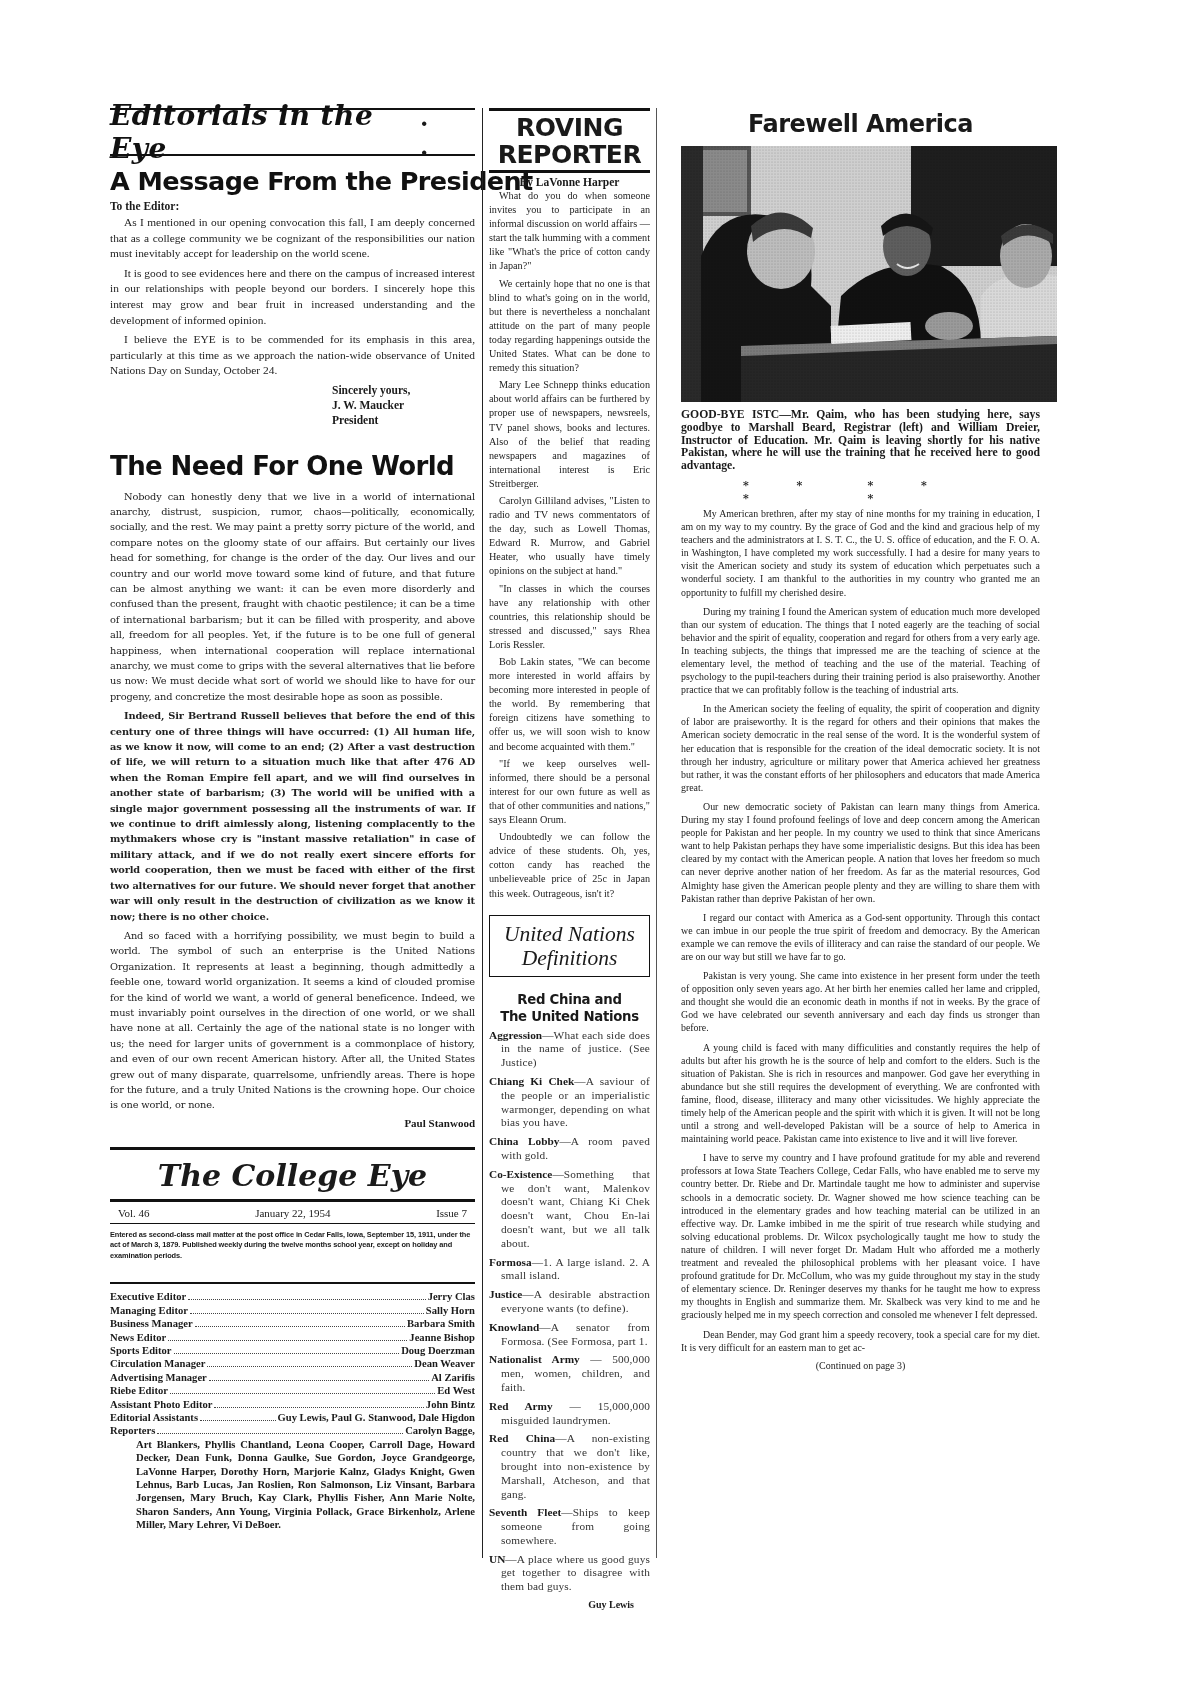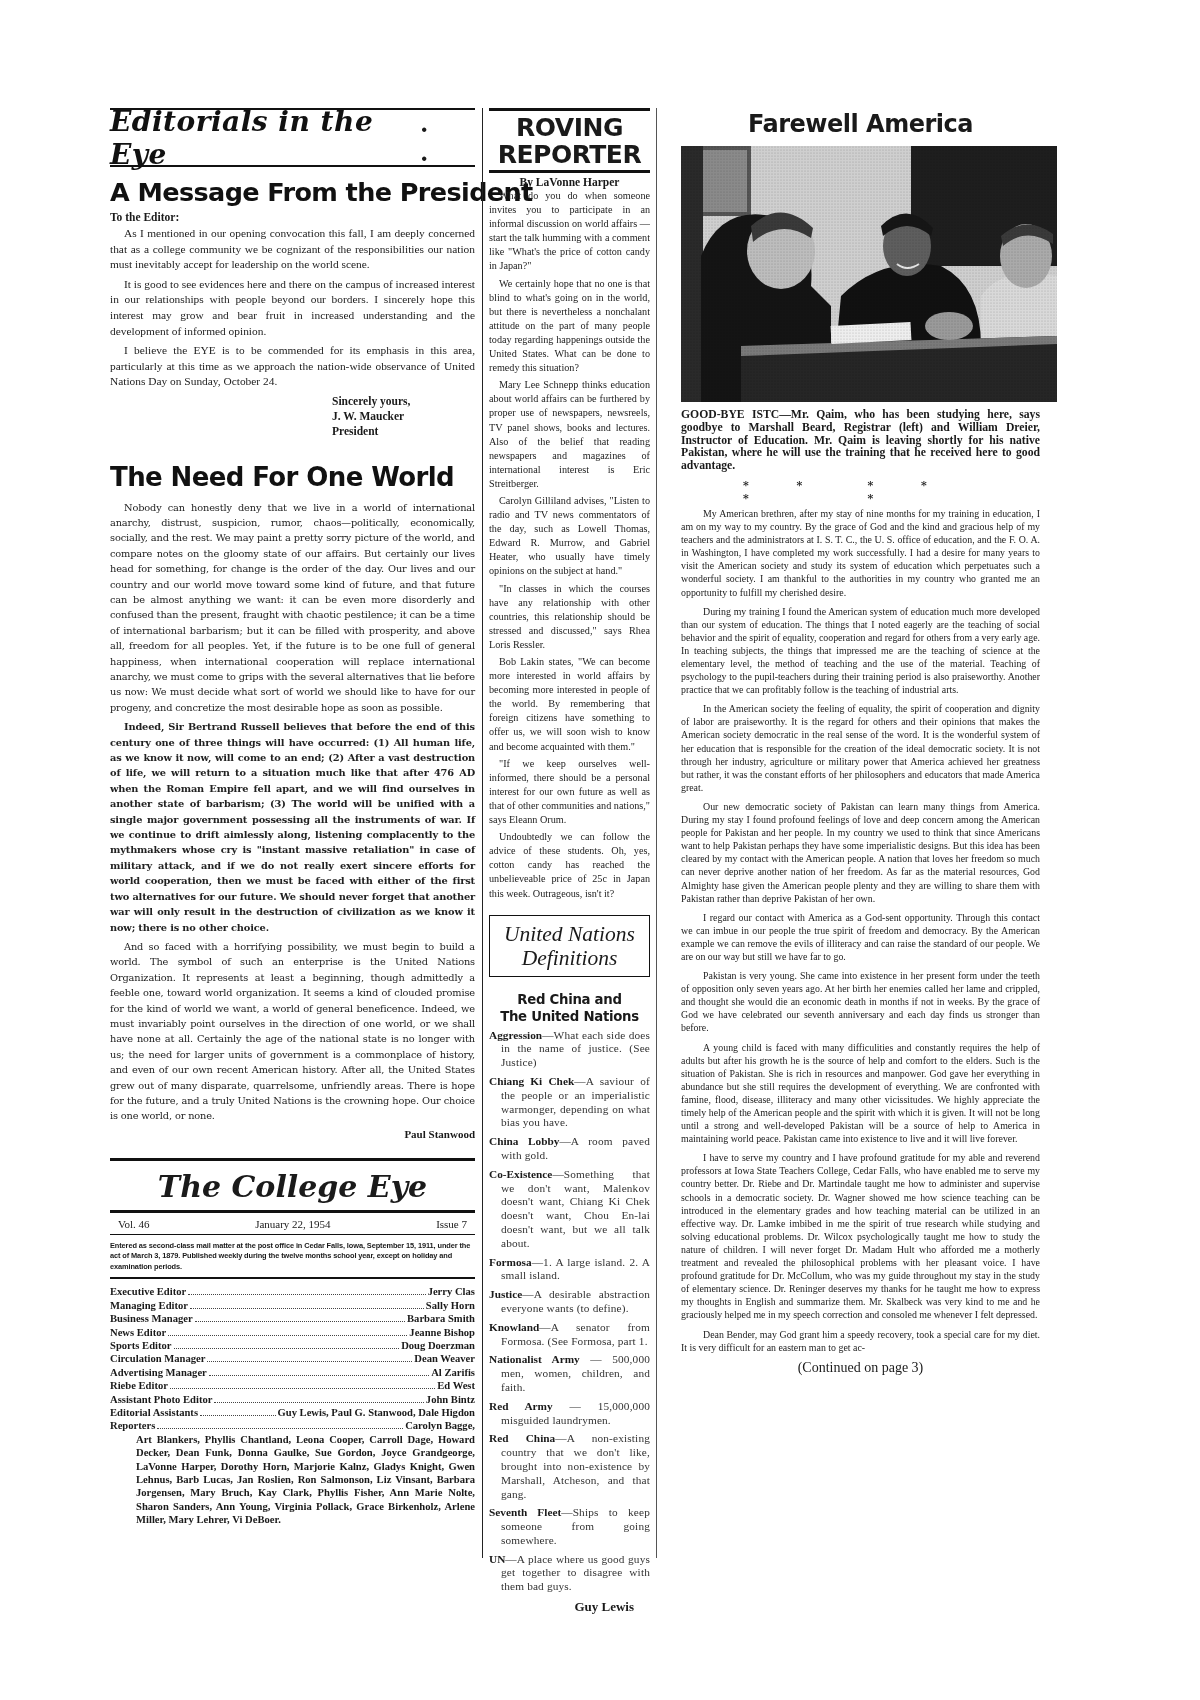--- a/index.html
+++ b/index.html
@@ -10,39 +10,39 @@
   
   .col-left { position: absolute; left: 0; top: 0; width: 365px; }
   .col-mid { position: absolute; left: 372px; top: 0; width: 168px; border-left: 1px solid #222; padding-left: 6px; height: 1450px; }
   .col-right { position: absolute; left: 546px; top: 0; width: 384px; border-left: 1px solid #555; padding-left: 24px; height: 1450px; }
 
   .body-text { font-family: "Liberation Serif", serif; font-size: 10.6px; line-height: 15.6px; text-align: justify; color: #222; }
   .body-text p { text-indent: 14px; margin-bottom: 4px; }
   .bold { font-weight: bold; }
 
   
-  .editorials-banner { border-top: 2px solid #111; border-bottom: 2px solid #111; height: 59px; display: flex; align-items: center; }
+  .editorials-banner { border-top: 2px solid #111; border-bottom: 2px solid #111; height: 48px; display: flex; align-items: center; }
   .script-title { font-family: "DejaVu Serif", serif; font-style: italic; font-weight: bold; font-size: 28px; letter-spacing: 0.5px; color: #111; }
   .banner-dots { margin-left: 12px; font-weight: bold; font-size: 24px; letter-spacing: 12px; }
 
   .headline { font-family: "DejaVu Sans", sans-serif; font-weight: bold; color: #111; letter-spacing: -0.6px; }
   .h-president { font-size: 25.5px; margin-top: 10px; white-space: nowrap; }
   .h-oneworld { font-size: 26px; margin-top: 22px; margin-bottom: 8px; white-space: nowrap; }
 
   .salutation { font-family: "Liberation Serif", serif; font-weight: bold; font-size: 11.5px; margin: 4px 0 3px; }
   .president-text { font-size: 11.4px; line-height: 15.6px; }
   .signature { font-family: "Liberation Serif", serif; font-weight: bold; font-size: 11.5px; line-height: 15.2px; margin-left: 222px; margin-top: 2px; }
   .oneworld-text { font-size: 9.8px; line-height: 15.4px; font-family: "DejaVu Serif", serif; letter-spacing: -0.15px; }
   .author-right { text-align: right; font-weight: bold; font-family: "Liberation Serif", serif; font-size: 11px; margin-top: 4px; }
 
   
   .masthead { margin-top: 18px; border-top: 3px solid #111; }
   .masthead-title { text-align: center; font-family: "DejaVu Serif", serif; font-style: italic; font-weight: bold; font-size: 30px; padding: 8px 0 6px; border-bottom: 3px solid #111; }
   .masthead-meta { display: flex; justify-content: space-between; font-family: "Liberation Serif", serif; font-size: 11px; padding: 5px 8px 4px; border-bottom: 1px solid #111; }
-  .masthead-entry { font-family: "Liberation Sans", sans-serif; font-weight: bold; font-size: 7.4px; line-height: 10.5px; padding: 6px 0 5px; border-bottom: 2px solid #111; letter-spacing: -0.1px; }
+  .masthead-entry { font-family: "Liberation Sans", sans-serif; font-weight: bold; font-size: 7.4px; line-height: 10.5px; padding: 6px 0 21px; border-bottom: 2px solid #111; letter-spacing: -0.1px; }
   .staff { margin-top: 6px; font-family: "Liberation Serif", serif; font-weight: bold; font-size: 10.6px; line-height: 13.4px; }
   .staff-row { display: flex; align-items: baseline; white-space: nowrap; }
   .staff-row .role { flex: 0 0 auto; }
   .staff-row .dots { flex: 1 1 auto; border-bottom: 1px dotted #444; margin: 0 2px 3px; min-width: 10px; }
   .staff-row .name { flex: 0 0 auto; }
   .staff-reporters { padding-left: 26px; text-align: justify; }
 
   
   .roving-box { border-top: 3px solid #111; border-bottom: 3px solid #111; text-align: center; padding: 3px 0 2px; }
   .roving-title { font-family: "DejaVu Sans", sans-serif; font-weight: bold; font-size: 25px; line-height: 27px; letter-spacing: -0.5px; }
@@ -50,31 +50,31 @@
   .roving-text { font-size: 10.2px; line-height: 14.1px; }
   .roving-text p { text-indent: 10px; margin-bottom: 3px; }
 
   .un-box { margin-top: 14px; border: 1.5px solid #111; text-align: center; padding: 6px 0 6px; }
   .un-title { font-family: "Liberation Serif", serif; font-style: italic; font-size: 21.5px; line-height: 24px; }
   .un-sub { text-align: center; font-family: "DejaVu Sans", sans-serif; font-weight: bold; font-size: 13.3px; line-height: 17px; margin-top: 14px; letter-spacing: -0.3px; }
   .defs { margin-top: 4px; font-family: "Liberation Serif", serif; font-size: 11.3px; line-height: 13.8px; }
   .def { margin-bottom: 5px; padding-left: 12px; text-indent: -12px; text-align: justify; }
   .def .term { font-weight: bold; }
   .def .desc { color: #333; letter-spacing: 0.15px; }
-  .guy-lewis { text-align: right; font-weight: bold; font-family: "Liberation Serif", serif; font-size: 13px; padding-right: 16px; margin-top: 3px; }
+  .guy-lewis { text-align: right; font-weight: bold; font-family: "Liberation Serif", serif; font-size: 10px; padding-right: 16px; margin-top: 3px; }
 
   
   .farewell-title { text-align: center; font-family: "DejaVu Sans", sans-serif; font-weight: bold; font-size: 24px; letter-spacing: -0.5px; margin-top: 2px; }
   .photo { margin-top: 8px; width: 376px; height: 256px; position: relative; overflow: hidden; background: #7a7a7a; }
   .caption { font-family: "Liberation Serif", serif; font-weight: bold; font-size: 11.7px; line-height: 12.8px; text-align: justify; margin-top: 7px; }
   .star-row { display: flex; justify-content: space-between; padding: 6px 48px 2px 62px; font-weight: bold; font-size: 11px; }
   .star-row span { letter-spacing: 22px; }
   .farewell-text { font-size: 9.9px; line-height: 13.1px; }
   .farewell-text p { text-indent: 22px; margin-bottom: 6px; }
-  .continued { text-align: center; font-family: "Liberation Serif", serif; font-size: 14px; margin-top: 6px; }
+  .continued { text-align: center; font-family: "Liberation Serif", serif; font-size: 10px; margin-top: 6px; }
 </style>
 </head>
 <body>
 
 <div class="page">
 
   <div class="col-left">
     <div class="editorials-banner">
       <span class="script-title">Editorials in the Eye</span>
       <span class="banner-dots">. .</span>

